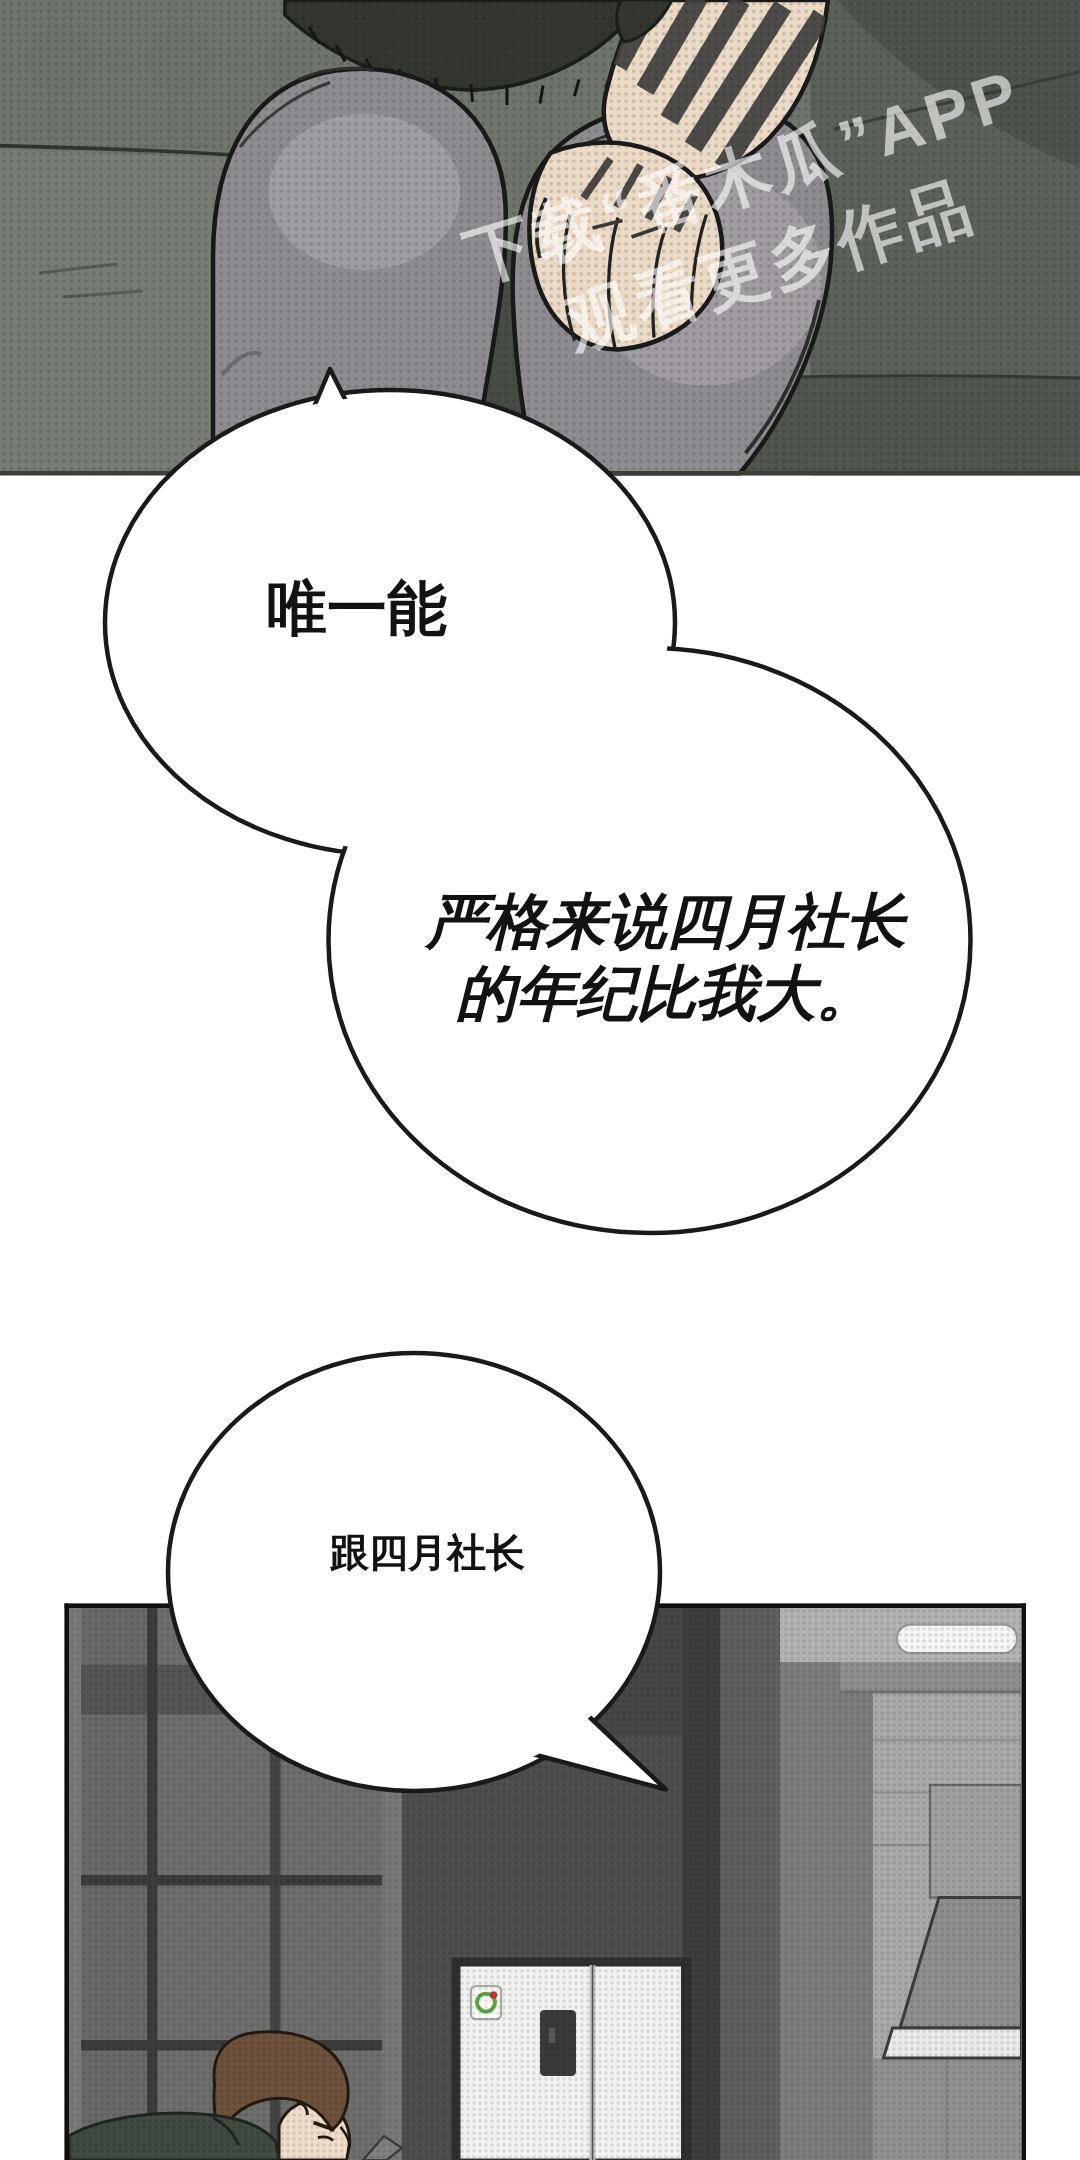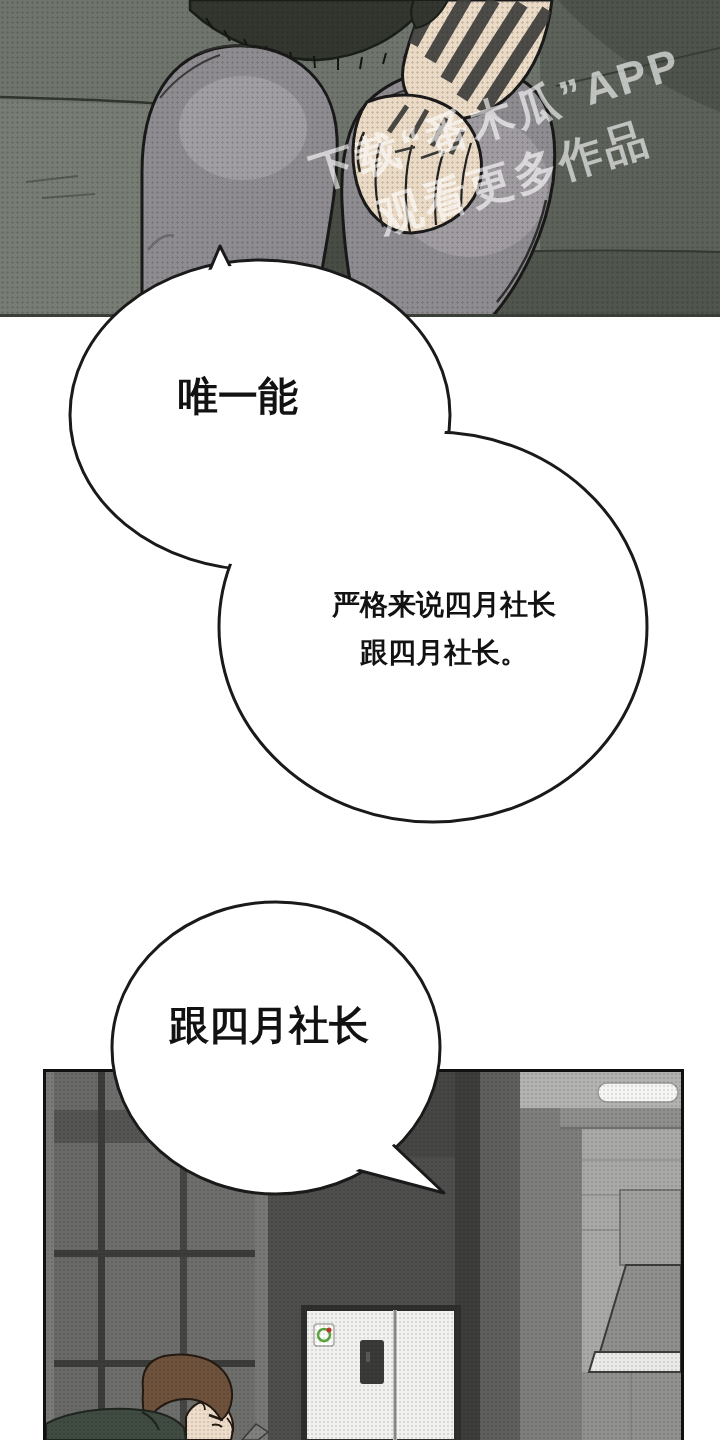--- a/index.html
+++ b/index.html
@@ -33,25 +33,25 @@
   }
   .halftone2{
     position:absolute;inset:0;pointer-events:none;
     background-image:radial-gradient(rgba(0,0,0,0.10) 1px, rgba(0,0,0,0) 1.2px);
     background-size:4px 4px;
   }
   
   .bubble-layer{position:absolute;left:0;top:0;width:720px;height:1440px;z-index:3;}
   .bubble-text{
     position:absolute;z-index:4;font-weight:bold;color:#121212;
-    text-align:center;white-space:nowrap;
+    text-align:center;white-space:nowrap;margin-top:10px;
   }
   .bt1{left:73px;top:370px;width:330px;font-size:40px;line-height:52px;}
-  .bt2{left:276px;top:581px;width:336px;font-size:28px;line-height:48px;}
-  .bt3{left:104px;top:1000px;width:330px;font-size:40px;line-height:51px;}
+  .bt2{left:276px;top:581px;width:336px;font-size:40px;line-height:48px;font-style:italic;}
+  .bt3{left:120px;top:1000px;width:330px;font-size:26px;line-height:51px;}
 </style>
 </head>
 <body>
 
 <div class="panel-top">
   <svg class="art" viewBox="0 0 720 317" width="720" height="317">
     <rect width="720" height="317" fill="#6f756c"></rect>
 
     <path d="M0,100 C70,102 140,104 196,110 L196,317 L0,317 Z" fill="#777d74"></path>
     <path d="M0,97 C70,99 140,101 198,107" stroke="#31372f" stroke-width="2.5" fill="none"></path>
@@ -208,17 +208,17 @@
   <ellipse cx="276" cy="1048" rx="164" ry="146" fill="#ffffff" stroke="#1a1a1a" stroke-width="3"></ellipse>
   <path d="M388,1140 L444,1193 L350,1168" fill="#ffffff" stroke="#1a1a1a" stroke-width="3" stroke-linejoin="round"></path>
   <ellipse cx="276" cy="1048" rx="160" ry="142" fill="#ffffff"></ellipse>
 </svg>
 
 <div class="bubble-text bt1">
   <div>唯一能</div>
 </div>
 <div class="bubble-text bt2">
   <div>严格来说四月社长</div>
-  <div>跟四月社长。</div>
+  <div>的年纪比我大。</div>
 </div>
 <div class="bubble-text bt3">
   <div>跟四月社长</div>
 </div>
 
 </body></html>

